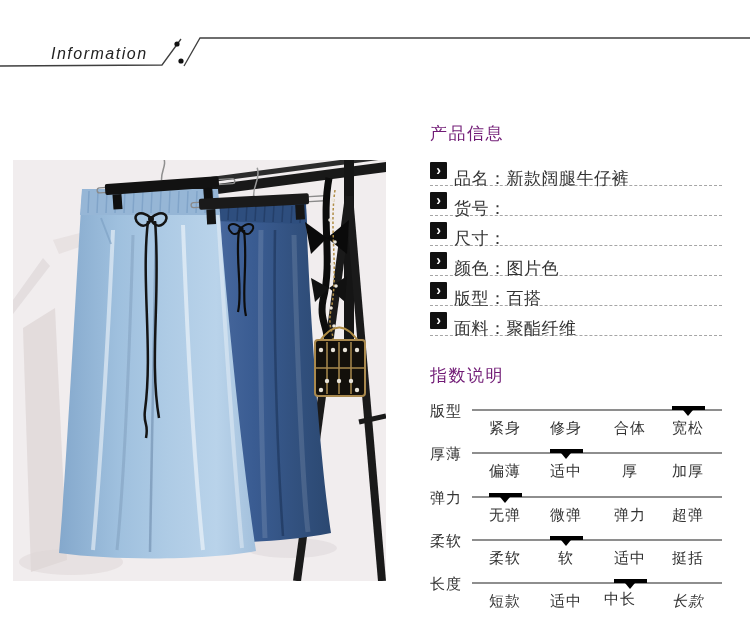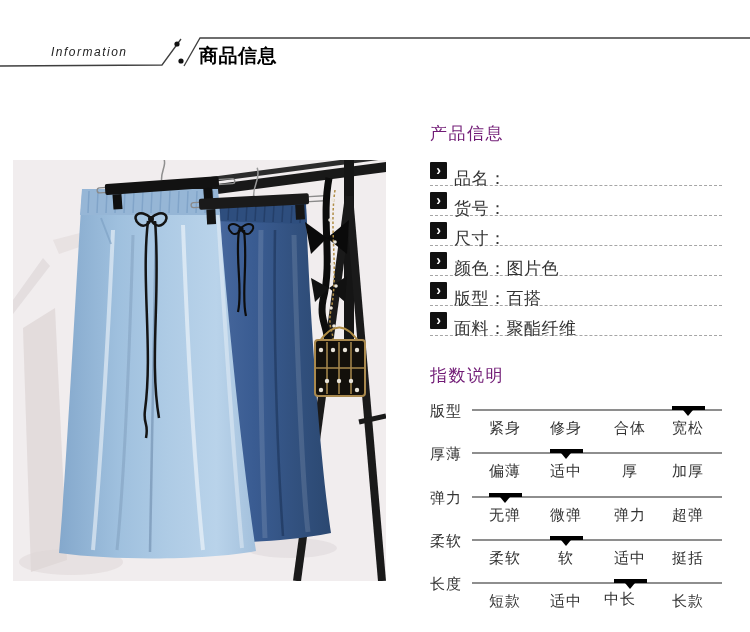--- a/index.html
+++ b/index.html
@@ -1,20 +1,20 @@
 <!DOCTYPE html>
 <html><head>
 <meta charset="utf-8">
 <style>
   html,body{margin:0;padding:0;background:#fff;}
   .page{position:relative;width:750px;height:632px;background:#fff;overflow:hidden;
         font-family:"Liberation Sans","DejaVu Sans",sans-serif;color:#333;}
   
   .hdr-svg{position:absolute;left:0;top:0;}
-  .en-title{position:absolute;left:51px;top:45px;font-style:italic;font-size:12px;
+  .en-title{position:absolute;left:51px;top:45px;font-style:italic;font-size:16px;
             letter-spacing:1.5px;color:#222;}
   .zh-title{position:absolute;left:199px;top:43px;font-size:19px;font-weight:bold;
             letter-spacing:.5px;color:#000;}
   
   .photo{position:absolute;left:13px;top:160px;width:373px;height:421px;}
   
   .panel{position:absolute;left:430px;top:0;width:300px;height:632px;}
   .sec-title{position:absolute;margin:0;font-size:17px;font-weight:400;
              letter-spacing:1.5px;color:#701a75;line-height:18px;}
   #product-title{top:125px;}
@@ -41,21 +41,20 @@
 
 <div class="page">
 
   <svg class="hdr-svg" width="750" height="80">
     <polyline points="0,66 162,65 181,39" fill="none" stroke="#3f3f3f" stroke-width="1.3"></polyline>
     <polyline points="184,66 200,38 750,38" fill="none" stroke="#3f3f3f" stroke-width="1.3"></polyline>
     <circle cx="177" cy="44" r="2.6" fill="#111"></circle>
     <circle cx="181" cy="61" r="2.6" fill="#111"></circle>
   </svg>
   <span class="en-title">Information</span>
-  <span class="zh-title">商品信息</span>
 
   <div class="photo">
     <svg width="373" height="421" viewBox="0 0 373 421">
       <defs>
         <linearGradient id="gl" x1="0" y1="0" x2="1" y2="0">
           <stop offset="0" stop-color="#84a8cc"></stop>
             <stop offset=".3" stop-color="#9fc0de"></stop>
           <stop offset=".55" stop-color="#aecbe5"></stop>
             <stop offset=".8" stop-color="#b9d3ea"></stop>
           <stop offset="1" stop-color="#a3c0dc"></stop>
@@ -168,20 +167,21 @@
       </g>
     </svg>
   </div>
 
   <div class="panel">
     <h2 class="sec-title" id="product-title">产品信息</h2>
     <ul class="info-list" id="info-list">
         <li class="info-row">
           <span class="sq">›</span>
           <span class="info-label">品名：</span>
+          <span class="info-value">新款阔腿牛仔裤</span>
         </li>
         <li class="info-row">
           <span class="sq">›</span>
           <span class="info-label">货号：</span>
           <span class="info-value"></span>
         </li>
         <li class="info-row">
           <span class="sq">›</span>
           <span class="info-label">尺寸：</span>
           <span class="info-value"></span>
@@ -240,18 +240,18 @@
           <span class="opt" style="left: 170px;">适中</span>
           <span class="opt" style="left: 228px;">挺括</span>
         </div>
         <div class="idx-row">
           <span class="idx-label">长度</span>
           <div class="track"></div>
           <div class="marker" style="left: 183.5px;"></div>
           <span class="opt" style="left: 45px;">短款</span>
           <span class="opt" style="left: 106px;">适中</span>
           <span class="opt" style="left: 160px; font-family: Liberation Mono, monospace;">中长</span>
-          <span class="opt" style="left: 228px;">长款</span>
+          <span class="opt" style="left: 228px; font-style: italic;">长款</span>
         </div>
       </div>
   </div>
 
 </div>
 
 </body></html>

